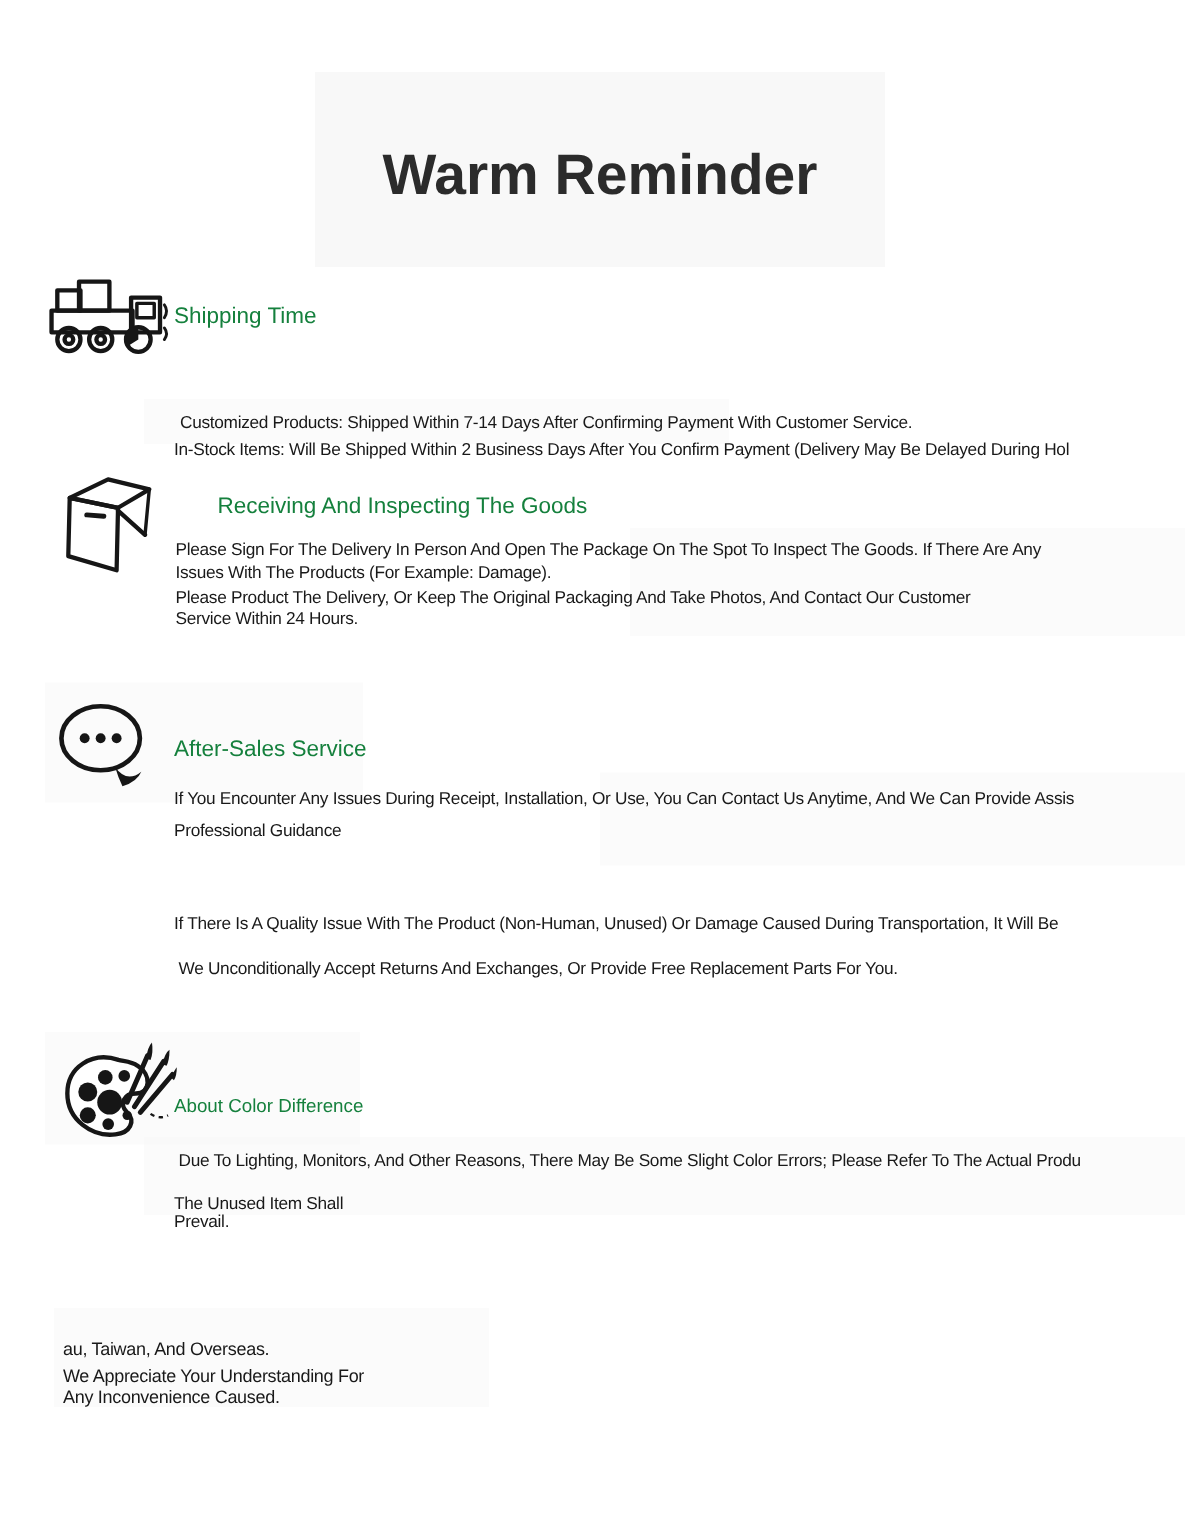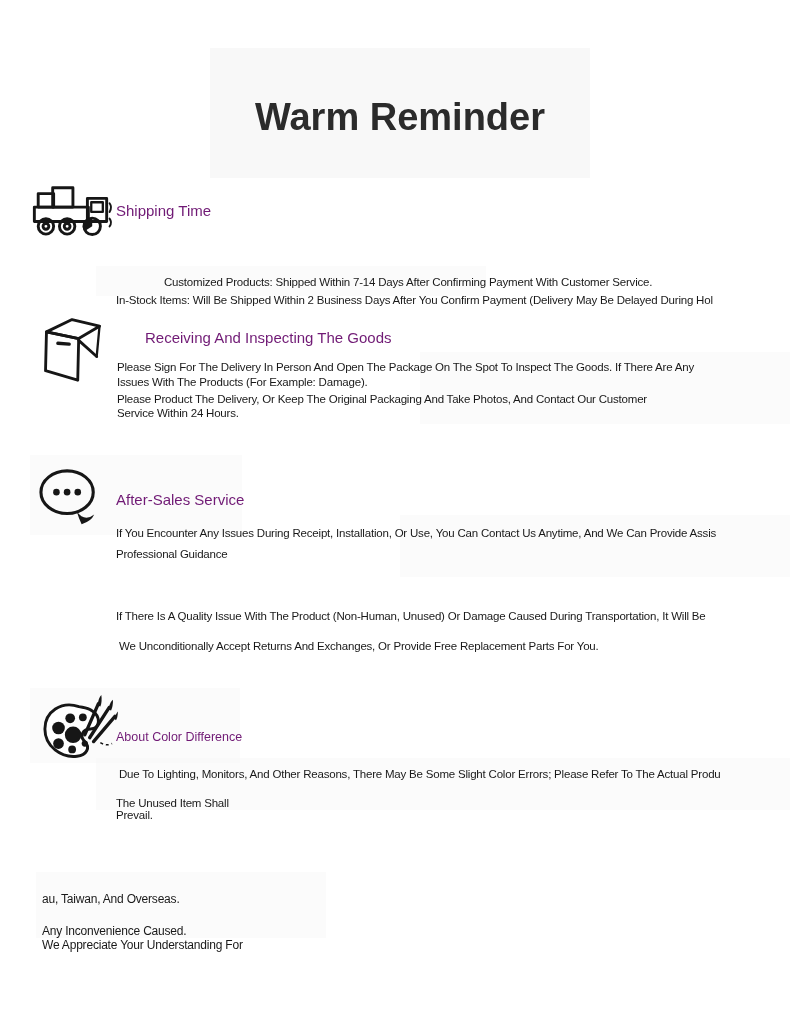--- a/index.html
+++ b/index.html
@@ -15,21 +15,21 @@
   .title{
     position:absolute;
     left:210px;top:96px;width:380px;
     text-align:center;
     font-size:38px;font-weight:700;color:#2b2b2b;
     letter-spacing:0px;white-space:nowrap;
   }
   .icon{position:absolute;}
   .heading{
     position:absolute;
-    font-size:15px;color:#701a75;white-space:nowrap;letter-spacing:0px;
+    font-size:15px;color:#15803d;white-space:nowrap;letter-spacing:0px;
   }
   .heading.small{font-size:12.5px;}
   .bodyline{
     position:absolute;
     font-size:11.5px;letter-spacing:-0.2px;color:#191919;
     white-space:nowrap;
   }
   .note{font-size:12px;}
 </style>
 </head>
@@ -62,21 +62,21 @@
         <circle cx="40" cy="46" r="3"></circle>
         <circle cx="66" cy="46" r="8.5"></circle>
         <path d="M84,22 q3,4 0,9" stroke-width="2"></path>
         <path d="M84,38 q3,4 0,8" stroke-width="2"></path>
       </g>
       <path d="M66,46 L66,37.5 A8.5 8.5 0 0 0 58,51 Z" fill="#161616"></path>
     </svg>
   </span>
   <div class="heading" style="left:116px;top:202px;">Shipping Time</div>
   <div class="bodyline" style="left:116px;top:258px;right:0;overflow:hidden;margin-top:36px;">In-Stock Items: Will Be Shipped Within 2 Business Days After You Confirm Payment (Delivery May Be Delayed During Hol</div>
-  <div class="bodyline" style="left:120px;top:276px;margin-left:44px;">Customized Products: Shipped Within 7-14 Days After Confirming Payment With Customer Service.</div>
+  <div class="bodyline" style="left:120px;top:276px;">Customized Products: Shipped Within 7-14 Days After Confirming Payment With Customer Service.</div>
 
   <span class="icon" style="left:38px;top:312px;">
     <svg width="70" height="72" viewBox="0 0 72 76">
       <g fill="none" stroke="#161616" stroke-width="3" stroke-linejoin="round" stroke-linecap="round">
         <path d="M8,21 L35,8 L64,15 L42,28 Z"></path>
         <path d="M8,21 L7,62 L41,72 L42,28 Z"></path>
         <path d="M42,30 L61,47"></path>
         <path d="M64,15 L61,47" stroke-width="2.4"></path>
         <path d="M20,33 L32,34" stroke-width="3.5"></path>
       </g>
@@ -123,16 +123,16 @@
       <path d="M80,27 q3,-6 4,-7 q0,6 -2,9 z" fill="#161616"></path>
       <path d="M66,52 q6,4 12,1" fill="none" stroke="#161616" stroke-width="1.6" stroke-dasharray="3 3"></path>
     </svg>
   </span>
   <div class="heading small" style="left:116px;top:730px;">About Color Difference</div>
   <div class="bodyline" style="left:119px;top:768px;right:0;overflow:hidden;">Due To Lighting, Monitors, And Other Reasons, There May Be Some Slight Color Errors; Please Refer To The Actual Produ</div>
   <div class="bodyline" style="left:116px;top:797px;">The Unused Item Shall</div>
   <div class="bodyline" style="left:116px;top:809px;">Prevail.</div>
 
   <div class="bodyline note" style="left:42px;top:892px;">au, Taiwan, And Overseas.</div>
-  <div class="bodyline note" style="left:42px;top:910px;margin-top:28px;">We Appreciate Your Understanding For</div>
+  <div class="bodyline note" style="left:42px;top:910px;">We Appreciate Your Understanding For</div>
   <div class="bodyline note" style="left:42px;top:924px;">Any Inconvenience Caused.</div>
 
 </div>
 
 </body></html>

